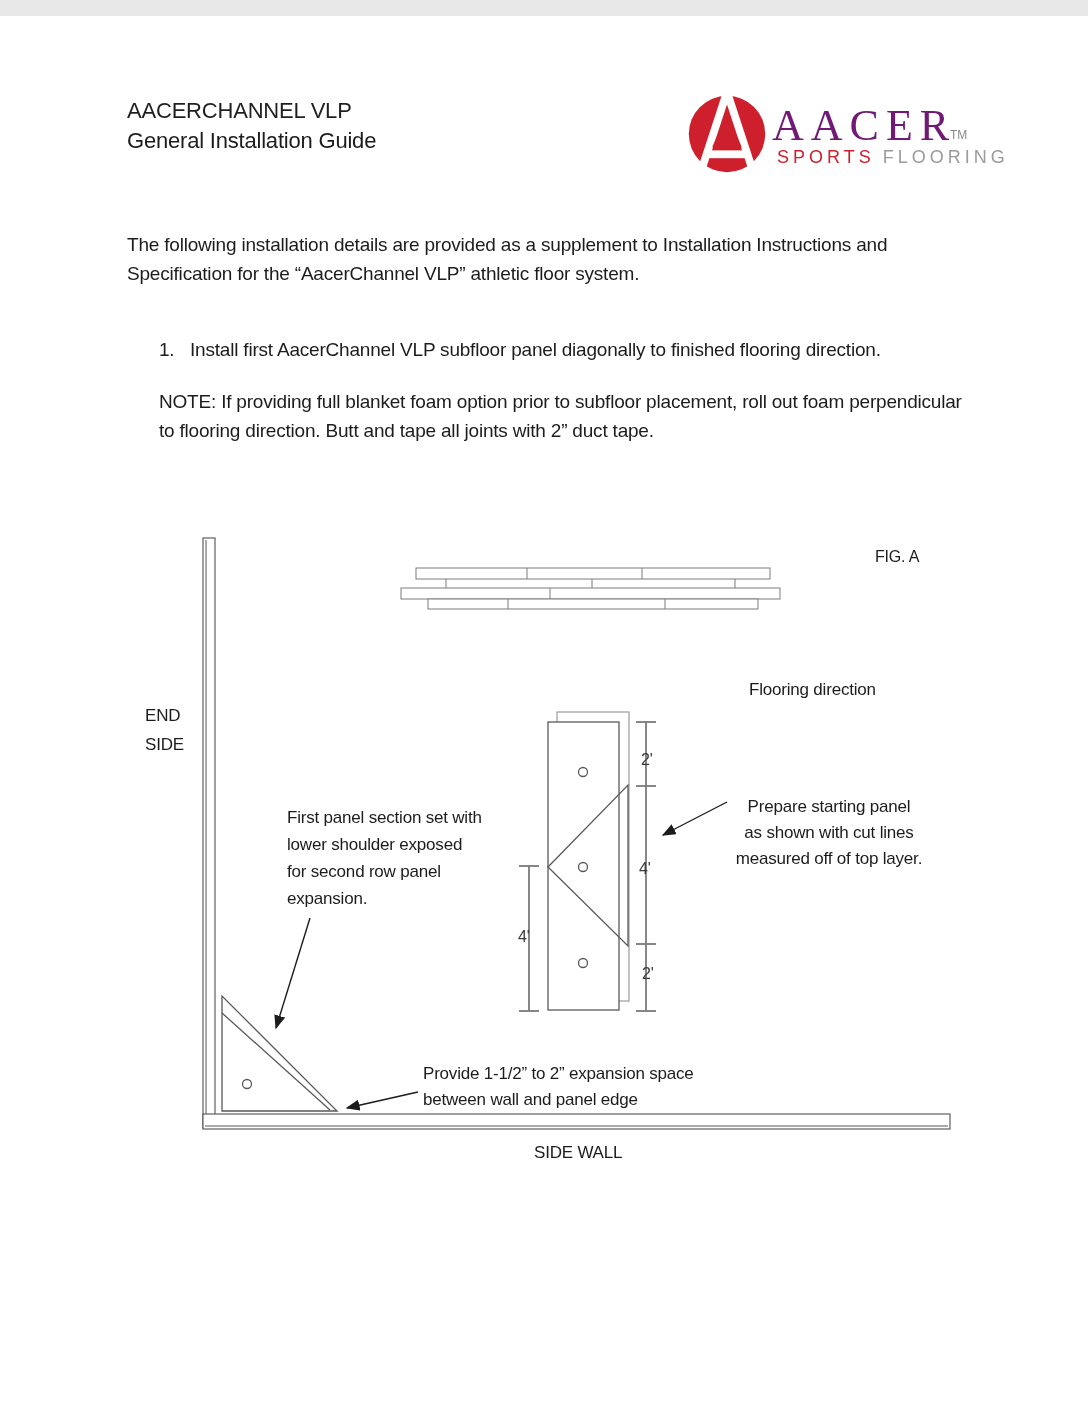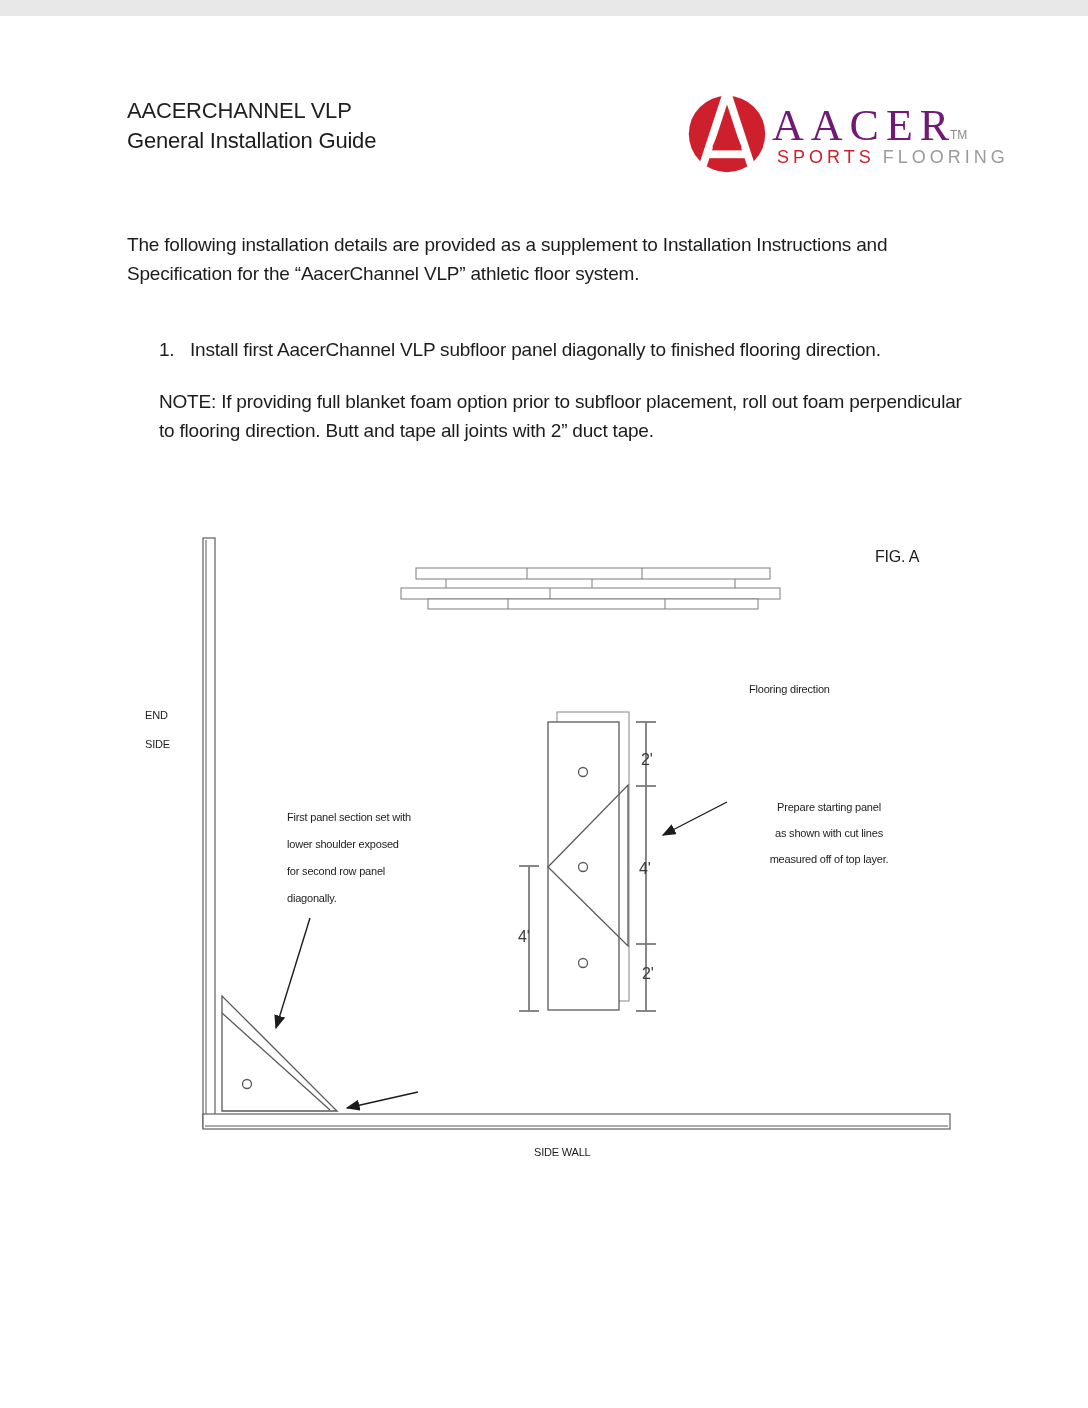--- a/index.html
+++ b/index.html
@@ -23,21 +23,21 @@
   .tagline{position:absolute;left:89px;top:53px;font-size:18px;letter-spacing:4px;white-space:nowrap;}
   .tagline .sep{display:inline-block;width:8px;}
   
   .bodytext{font-size:19px;letter-spacing:-0.2px;line-height:29px;}
   .bodytext .line{display:block;white-space:nowrap;}
   .intro{left:127px;top:214px;}
   .step{left:159px;top:319px;display:flex;}
   .step-num{width:31px;flex:0 0 31px;}
   .note{left:159px;top:371px;}
   
-  .lbl{font-size:11px;letter-spacing:-0.2px;line-height:27px;color:#1c1c1c;white-space:nowrap;}
+  .lbl{font-size:17px;letter-spacing:-0.2px;line-height:27px;color:#1c1c1c;white-space:nowrap;}
   .lbl .line{display:block;}
   .fig-a{left:875px;top:527px;font-size:16px;}
   .flooring-direction{left:749px;top:660px;}
   .end-wall{left:145px;top:685px;line-height:29px;}
   .first-panel-note{left:287px;top:788px;}
   .prepare-note{left:718px;top:778px;width:222px;text-align:center;line-height:26px;}
   .expansion-note{left:423px;top:1045px;line-height:26px;}
   .side-wall{left:534px;top:1123px;}
   .dim{font-size:16px;color:#3a3a3a;}
   .dim-top{left:641px;top:730px;}
@@ -156,29 +156,33 @@
 
   <div class="abs lbl end-wall">
     <span class="line">END</span>
     <span class="line">SIDE</span>
   </div>
 
   <div class="abs lbl first-panel-note">
     <span class="line">First panel section set with</span>
     <span class="line">lower shoulder exposed</span>
     <span class="line">for second row panel</span>
-    <span class="line">diagonally.</span>
+    <span class="line">expansion.</span>
   </div>
 
   <div class="abs lbl prepare-note">
     <span class="line">Prepare starting panel</span>
     <span class="line">as shown with cut lines</span>
     <span class="line">measured off of top layer.</span>
   </div>
 
+  <div class="abs lbl expansion-note">
+    <span class="line">Provide 1-1/2” to 2” expansion space</span>
+    <span class="line">between wall and panel edge</span>
+  </div>
 
   <div class="abs lbl side-wall">SIDE WALL</div>
 
   <div class="abs lbl dim dim-top">2'</div>
   <div class="abs lbl dim dim-mid">4'</div>
   <div class="abs lbl dim dim-bot">2'</div>
   <div class="abs lbl dim dim-left">4'</div>
 
 </div>
 

